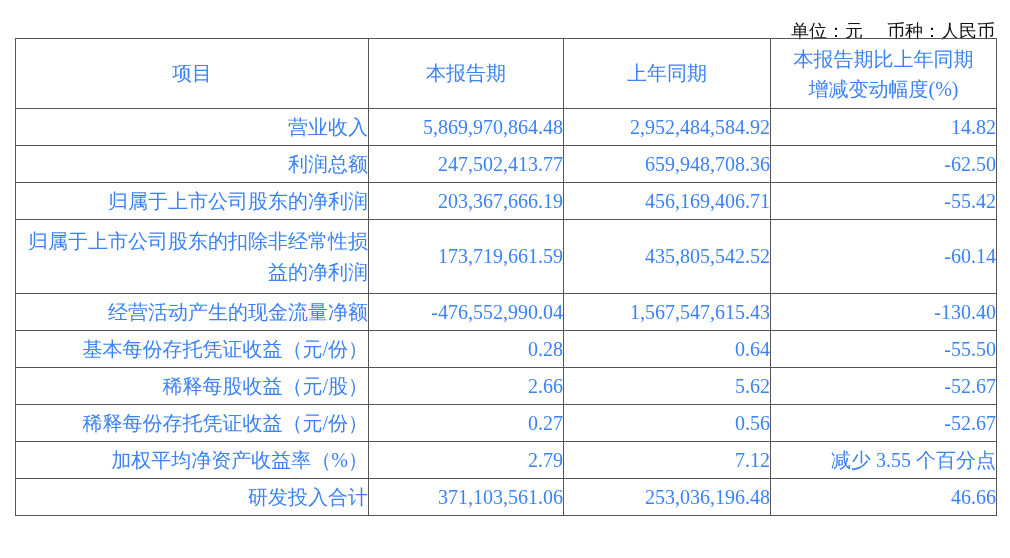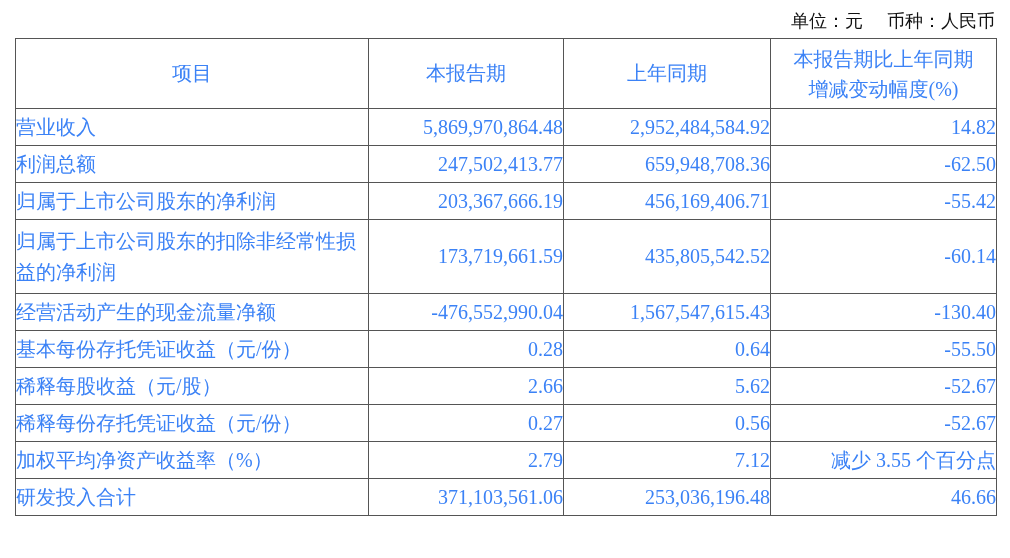--- a/index.html
+++ b/index.html
@@ -11,21 +11,21 @@
     position: relative;
     width: 1010px;
     height: 558px;
     background: #ffffff;
     color: #111111;
     font-family: "Liberation Serif", "DejaVu Serif", serif;
     overflow: hidden;
   }
   .unit-line {
     position: absolute;
-    top: 9px;
+    top: 19px;
     right: 15px;
     font-size: 18px;
     color: #111111;
     white-space: nowrap;
   }
   .unit-line .currency {
     margin-left: 24px;
   }
   table.fin {
     position: absolute;
@@ -47,21 +47,21 @@
   }
   table.fin col.c-item   { width: 353px; }
   table.fin col.c-cur    { width: 195px; }
   table.fin col.c-prior  { width: 207px; }
   table.fin col.c-change { width: 226px; }
   thead tr { height: 70px; }
   tbody tr { height: 37px; }
   tbody tr.tall { height: 74px; }
   th { text-align: center; }
   td.item {
-    text-align: left;
+    text-align: right;
     padding-left: 10px;
     padding-right: 36px;
   }
   td.num {
     text-align: right;
     padding-right: 8px;
     margin-left: 32px;
   }
   td.change {
     padding-right: 11px;

